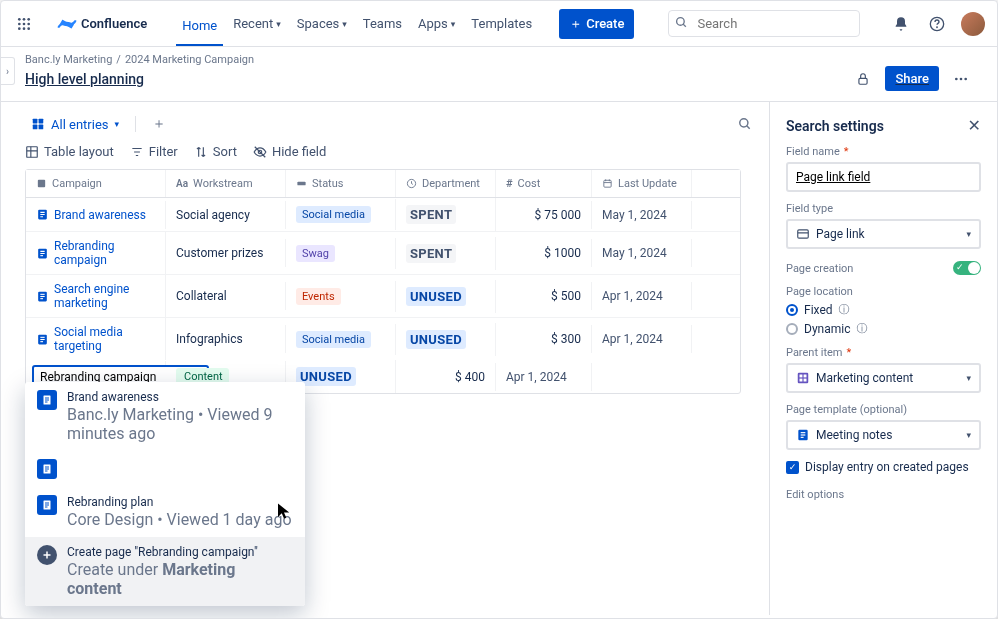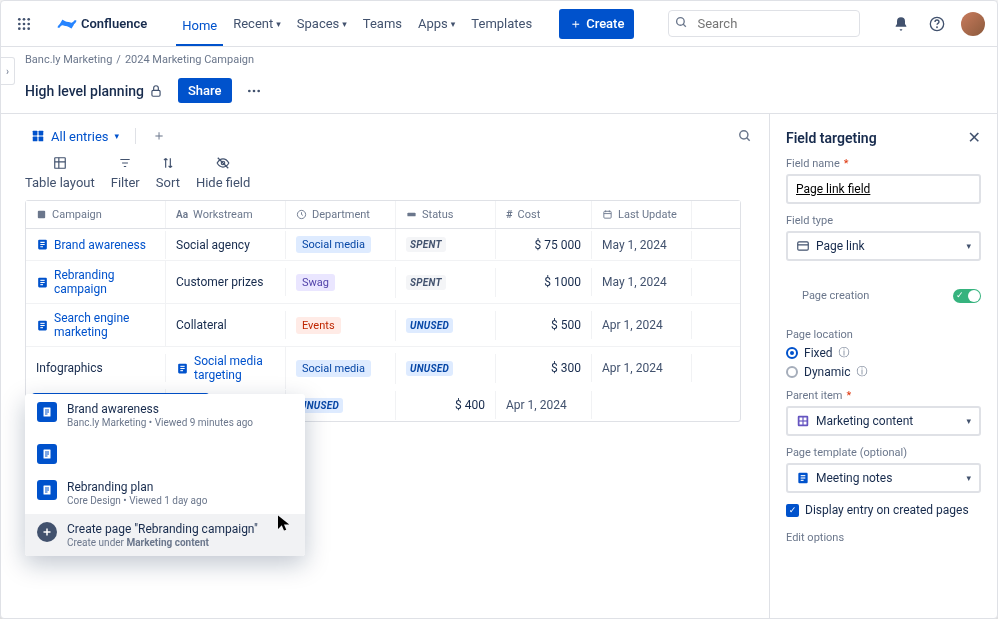--- a/index.html
+++ b/index.html
@@ -22,80 +22,80 @@
 .search-box .sicon { position: absolute; left: 7px; top: 50%; transform: translateY(-50%); color: #6B778C; }
 .top-right { display: flex; align-items: center; gap: 12px; margin-left: 12px; }
 .icon-btn { width: 24px; height: 24px; display: flex; align-items: center; justify-content: center; color: #42526E; cursor: pointer; }
 .avatar { width: 24px; height: 24px; border-radius: 50%; background: linear-gradient(135deg,#c97b5d,#8b5a3c); cursor: pointer; }
 
 
 .page-head { padding: 6px 24px 10px 24px; border-bottom: 1px solid #DFE1E6; position: relative; }
 .expand-tab { position: absolute; left: 0; top: 10px; width: 14px; height: 28px; border: 1px solid #DFE1E6; border-left: none; border-radius: 0 3px 3px 0; display:flex; align-items:center; justify-content:center; color:#6B778C; cursor:pointer; font-size:10px;}
 .breadcrumb { font-size: 11px; color: #6B778C; display: flex; gap: 4px; }
 .breadcrumb span { cursor: pointer; }
-.page-title-row { display: flex; align-items: center; margin-top: 12px; }
+.page-title-row { display: flex; align-items: center; justify-content: space-between; margin-top: 0; text-decoration: underline; }
 .page-title { font-size: 14px; font-weight: 500; color: #172B4D; }
 .page-actions { display: flex; align-items: center; gap: 10px; }
 .share-btn { background: #0052CC; color: #fff; border: none; border-radius: 3px; padding: 5px 10px; font-size: 13px; font-weight: 500; cursor: pointer; }
 
 
 .body-area { display: flex; height: calc(100% - 46px - 58px); }
 .main { flex: 1; padding: 10px 0 0 24px; position: relative; overflow: visible; }
 
 
 .tabs-row { display: flex; align-items: center; gap: 10px; }
 .tab-chip { display: flex; align-items: center; gap: 6px; color: #0052CC; padding: 4px 6px; border-radius: 3px; cursor: pointer; font-size: 13px; }
 .tab-chip svg { width: 14px; height: 14px; }
 .tab-chip .chev { font-size: 9px; }
 .vdiv { width: 1px; height: 16px; background: #DFE1E6; }
 .plus-tab { color: #6B778C; padding: 2px 6px; cursor: pointer; font-size: 14px; }
 .tabs-right { margin-left: auto; margin-right: 12px; color: #6B778C; cursor: pointer; }
 
 
 .toolbar { display: flex; align-items: center; gap: 16px; margin-top: 8px; padding-bottom: 6px; }
-.tool { display: flex; align-items: center; gap: 5px; color: #42526E; font-size: 13px; cursor: pointer; flex-direction: column; }
+.tool { display: flex; align-items: center; gap: 5px; color: #42526E; font-size: 13px; cursor: pointer; }
 .tool svg { width: 14px; height: 14px; }
 
 
 .tbl { border: 1px solid #DFE1E6; border-radius: 3px; margin-top: 4px; width: 716px; }
 .thead, .trow { display: grid; grid-template-columns: 140px 120px 110px 100px 96px 100px; align-items: center; }
 .thead { background: #fff; border-bottom: 1px solid #DFE1E6; }
 .th { font-size: 11px; color: #6B778C; padding: 7px 10px; display: flex; align-items: center; gap: 5px; border-right: 1px solid #F1F2F4; }
 .th svg { width: 11px; height: 11px; color: #6B778C; }
 .trow { border-bottom: 1px solid #F1F2F4; }
 .trow:last-child { border-bottom: none; }
 .td { padding: 7px 10px; font-size: 12px; color: #172B4D; border-right: 1px solid #F1F2F4; display:flex; align-items:center; gap:5px;}
 .td.link { color: #0052CC; cursor: pointer; }
 .td.link svg { width: 13px; height: 13px; color:#0052CC; flex-shrink:0;}
 .badge { display: inline-block; padding: 2px 6px; border-radius: 3px; font-size: 11px; }
 .badge.social { background: #DEEBFF; color: #0747A6; }
 .badge.swag { background: #EAE6FF; color: #5243AA; }
 .badge.events { background: #FFEBE6; color: #BF2600; }
 .badge.content { background: #E3FCEF; color: #006644; padding-left: 8px; }
-.status-lozenge { font-size: 10px; font-weight: 700; letter-spacing: 0.3px; padding: 2px 4px; border-radius: 3px; font-style: italic; }
+.status-lozenge { font-size: 13px; font-weight: 700; letter-spacing: 0.3px; padding: 2px 4px; border-radius: 3px; }
 .status-lozenge.spent { background: #F4F5F7; color: #42526E; }
 .status-lozenge.unused { background: #DEEBFF; color: #0747A6; }
 .td.cost { justify-content: flex-end; color:#172B4D; }
 .td.date { color: #42526E; }
 
 
 .editing-cell { padding: 4px 6px; }
 .combo { border: 2px solid #0052CC; border-radius: 3px; display: flex; align-items: center; padding: 3px 6px; background:#fff;}
 .combo input { border: none; outline: none; flex: 1; font-size: 12px; }
 .combo .chev { font-size: 9px; color: #42526E; }
 
 
 .suggest { position: absolute; left: 24px; top: 280px; width: 280px; background: #fff; border-radius: 3px; box-shadow: 0 8px 24px rgba(9,30,66,0.25); overflow: hidden; }
 .sug-item { display: flex; gap: 10px; padding: 8px 12px; cursor: pointer; }
 .sug-item.hover { background: #F1F2F4; }
 .sug-icon { width: 20px; height: 20px; border-radius: 3px; background: #0052CC; display: flex; align-items: center; justify-content: center; flex-shrink: 0; }
 .sug-icon.create { background: #42526E; border-radius: 50%; }
 .sug-icon svg { width: 12px; height: 12px; color: #fff; }
 .sug-text .t { font-size: 12px; color: #172B4D; }
-.sug-text .s { font-size: 10px; color: #6B778C; margin-top: 1px; }
+.sug-text .s { font-size: 16px; color: #6B778C; margin-top: 1px; }
 .cursor-img { position: absolute; left: 274px; top: 400px; font-size: 16px; color: #000; pointer-events: none; }
 
 
 .right-panel { width: 228px; border-left: 1px solid #DFE1E6; padding: 14px 16px; position: relative; }
 .rp-head { display: flex; align-items: center; justify-content: space-between; margin-bottom: 10px; }
 .rp-title { font-size: 14px; font-weight: 600; color: #172B4D; }
 .close-x { cursor: pointer; color: #42526E; font-size: 16px; }
 .field-lbl { font-size: 11px; color: #6B778C; margin-top: 10px; margin-bottom: 4px; display:flex; align-items:center; gap:4px;}
 .req { color: #DE350B; }
 .text-input { width: 100%; border: 2px solid #DFE1E6; border-radius: 3px; padding: 6px 8px; font-size: 12px; text-decoration: underline; }
@@ -290,31 +290,31 @@
               <svg viewBox="0 0 24 24" fill="currentColor">
                 <rect x="4" y="4" width="16" height="16" rx="2"></rect>
               </svg>
               <span>Campaign</span>
             </div>
           <div class="th">
               <span style="font-weight:600;font-size:10px;">Aa</span>
               <span>Workstream</span>
             </div>
           <div class="th">
+              <svg viewBox="0 0 24 24" fill="currentColor">
+                <rect x="3" y="8" width="18" height="8" rx="2"></rect>
+              </svg>
+              <span>Status</span>
+            </div>
+          <div class="th">
               <svg viewBox="0 0 24 24" fill="none" stroke="currentColor" stroke-width="2">
                 <circle cx="12" cy="12" r="9"></circle>
                 <path d="M12 7v5l3 2"></path>
               </svg>
               <span>Department</span>
-            </div>
-          <div class="th">
-              <svg viewBox="0 0 24 24" fill="currentColor">
-                <rect x="3" y="8" width="18" height="8" rx="2"></rect>
-              </svg>
-              <span>Status</span>
             </div>
           <div class="th">
               <span style="font-weight:600;">#</span>
               <span>Cost</span>
             </div>
           <div class="th">
               <svg viewBox="0 0 24 24" fill="none" stroke="currentColor" stroke-width="2">
                 <rect x="4" y="5" width="16" height="15" rx="2"></rect>
                 <line x1="4" y1="10" x2="20" y2="10"></line>
                 <line x1="8" y1="3" x2="8" y2="7"></line>
@@ -378,30 +378,30 @@
               <div class="td">
                 <span class="badge events">Events</span>
               </div>
               <div class="td">
                 <span class="status-lozenge unused">UNUSED</span>
               </div>
               <div class="td cost">$ 500</div>
               <div class="td date">Apr 1, 2024</div>
             </div>
             <div class="trow">
-              <div class="td">Infographics</div>
               <div class="td link">
                 <svg viewBox="0 0 24 24" fill="currentColor">
                   <rect x="4" y="3" width="16" height="18" rx="2"></rect>
                   <line x1="8" y1="8" x2="16" y2="8" stroke="#fff" stroke-width="2"></line>
                   <line x1="8" y1="12" x2="16" y2="12" stroke="#fff" stroke-width="2"></line>
                   <line x1="8" y1="16" x2="13" y2="16" stroke="#fff" stroke-width="2"></line>
                 </svg>
                 <span>Social media targeting</span>
               </div>
+              <div class="td">Infographics</div>
               <div class="td">
                 <span class="badge social">Social media</span>
               </div>
               <div class="td">
                 <span class="status-lozenge unused">UNUSED</span>
               </div>
               <div class="td cost">$ 300</div>
               <div class="td date">Apr 1, 2024</div>
             </div>
           </div>
@@ -480,42 +480,42 @@
       </div>
       <div class="cursor-img">
         <svg width="18" height="18" viewBox="0 0 24 24" fill="#000">
             <path d="M4 2l0 18 5-5 3 7 3-1-3-7 7 0z"></path>
           </svg>
       </div>
     </div>
 
     <div class="right-panel">
       <div class="rp-head">
-        <div class="rp-title">Field targeting</div>
+        <div class="rp-title">Search settings</div>
         <div class="close-x">✕</div>
       </div>
 
       <div class="field-lbl">
           <span>Field name</span>
           <span class="req">*</span>
         </div>
       <input class="text-input" value="Page link field" style="">
 
       <div class="field-lbl">Field type</div>
       <div class="select-box">
         <svg class="lead" viewBox="0 0 24 24" fill="none" stroke="#42526E" stroke-width="2">
             <rect x="3" y="5" width="18" height="14" rx="2"></rect>
             <line x1="3" y1="10" x2="21" y2="10"></line>
           </svg>
         <span>Page link</span>
         <span class="chev">▾</span>
       </div>
 
       <div class="toggle-row">
-        <div class="field-lbl" style="margin:16px">Page creation</div>
+        <div class="field-lbl" style="margin:0">Page creation</div>
         <div class="toggle">
             <span class="check">✓</span>
           </div>
       </div>
 
       <div class="field-lbl">Page location</div>
       <div class="radio-group">
         <div class="radio-row">
             <span class="radio on"></span>
             <span>Fixed</span>

